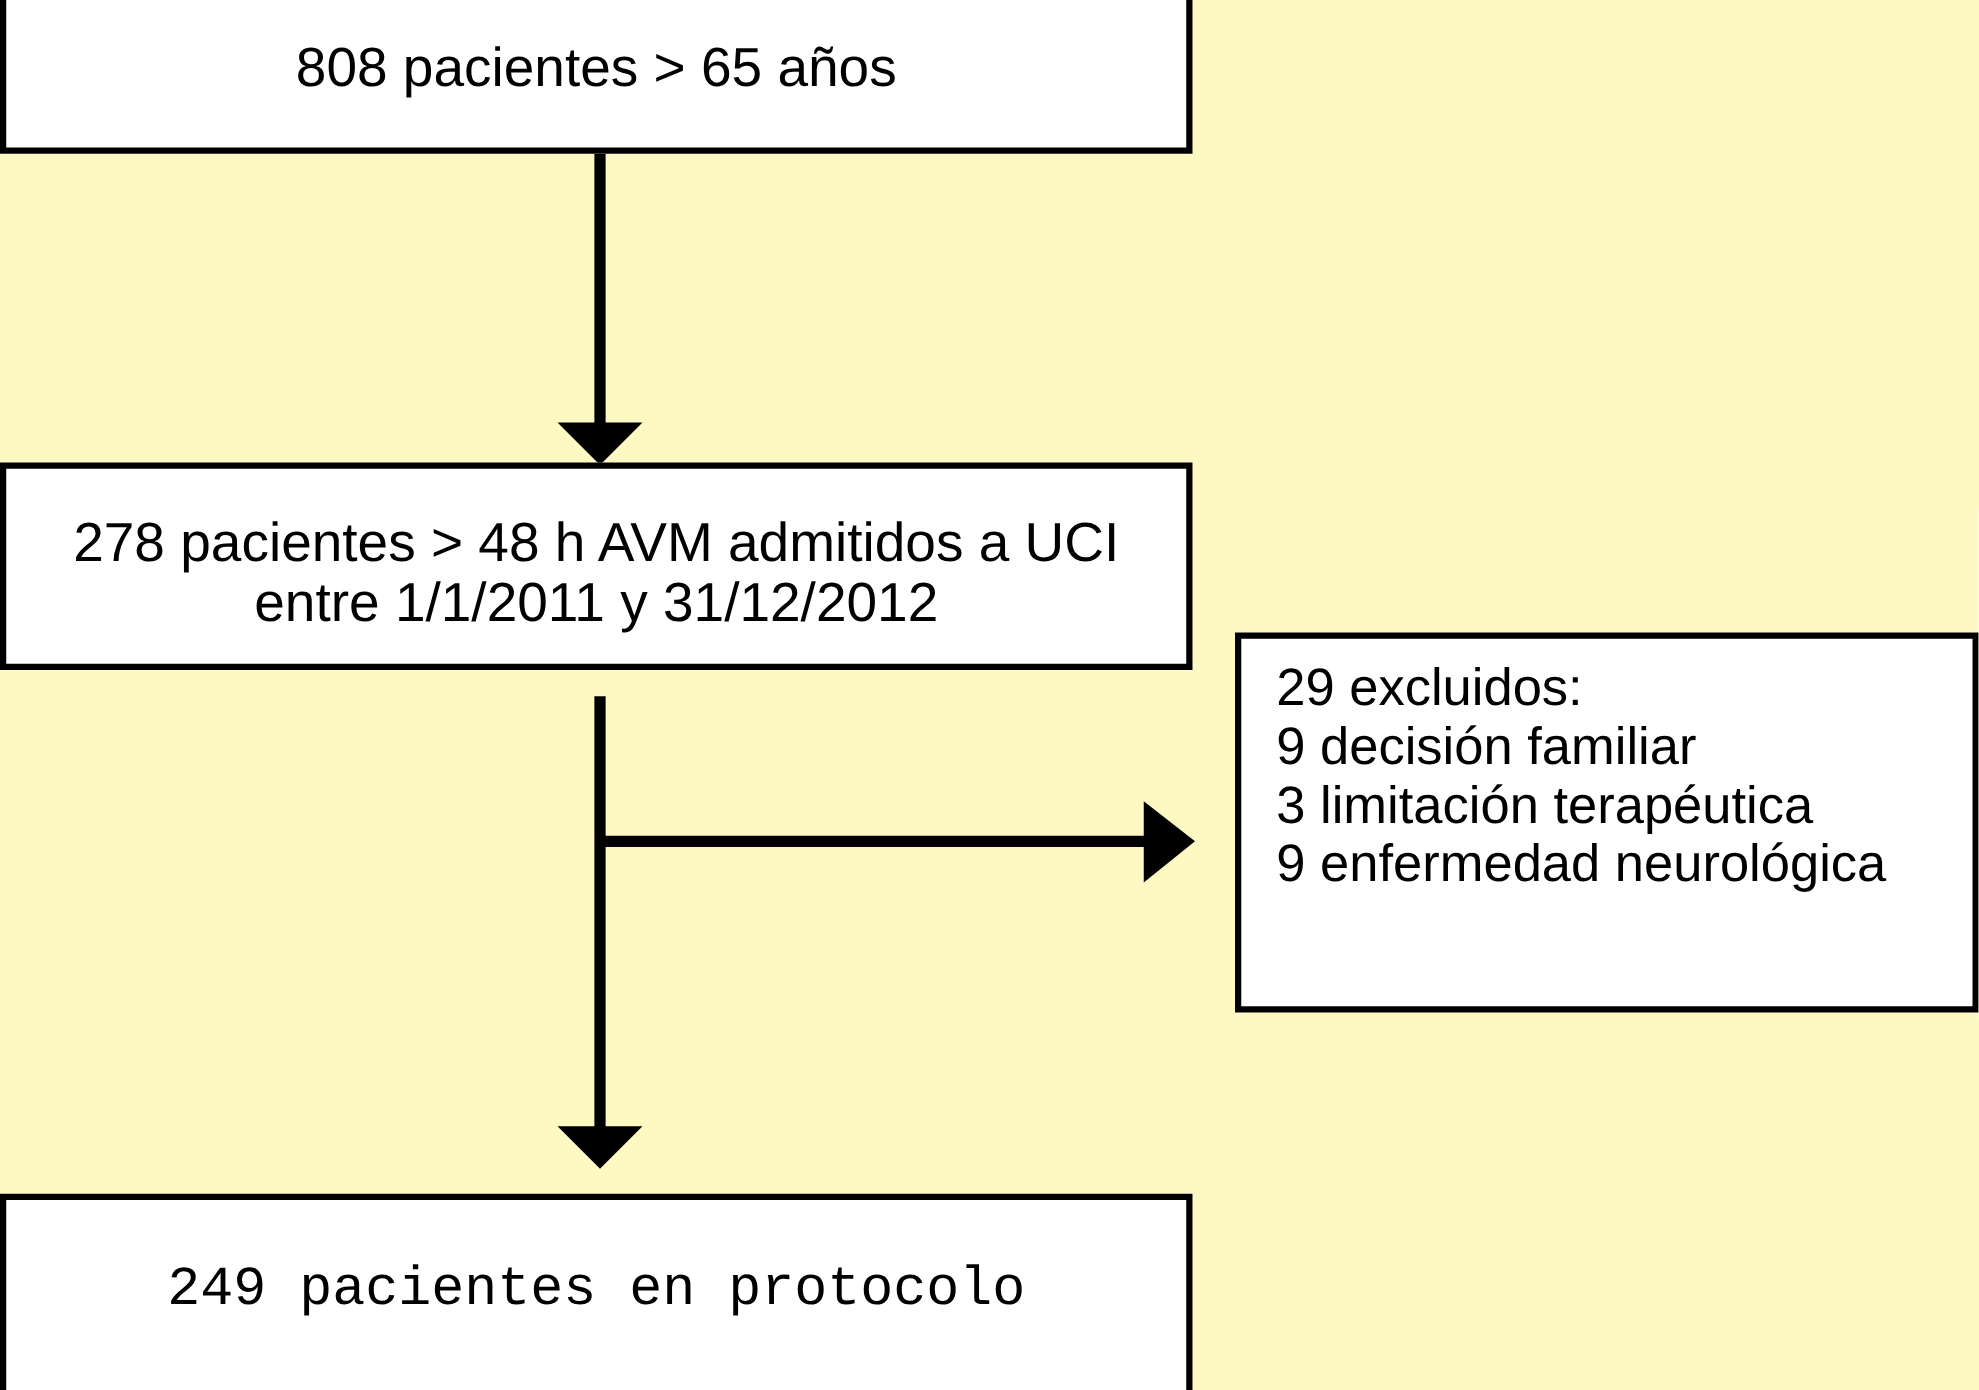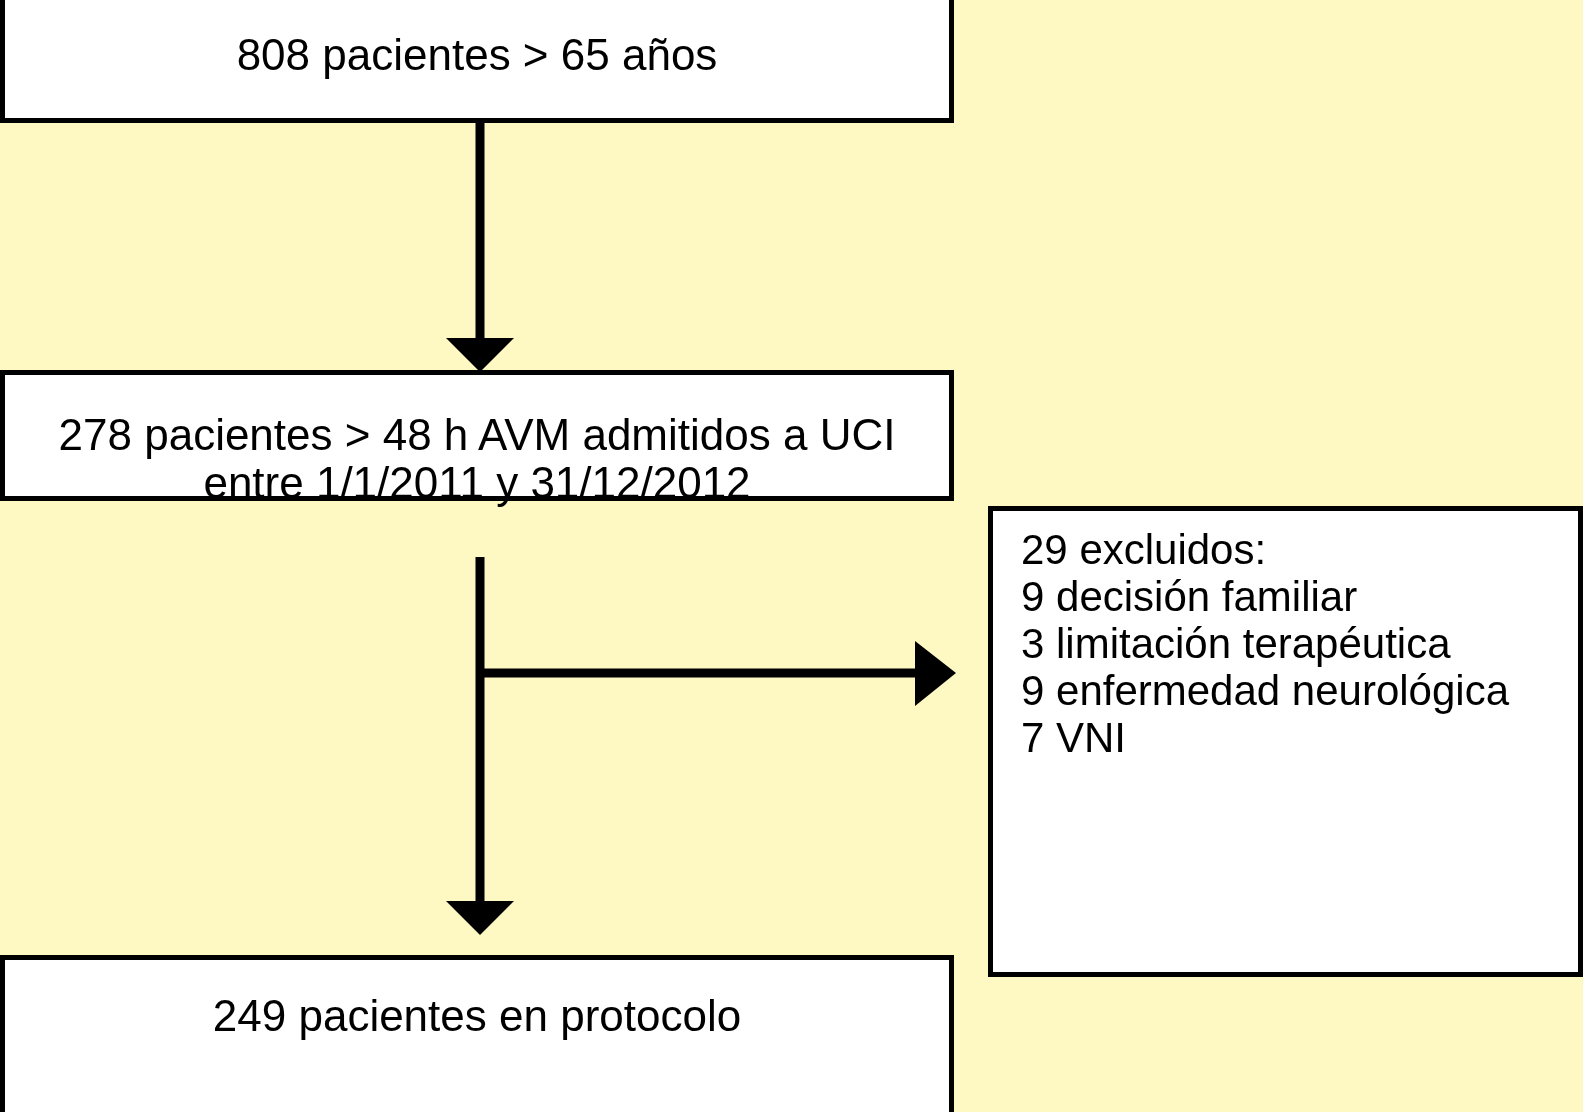--- a/index.html
+++ b/index.html
@@ -42,41 +42,42 @@
     height: 129px;
   }
   #box-top .box-text {
     top: 32px;
   }
   
   #box-middle {
     left: 0px;
     top: 370px;
     width: 954px;
-    height: 131px;
+    height: 166px;
   }
   #box-middle .box-text {
     top: 36px;
   }
   
   #box-bottom {
     left: 0px;
     top: 955px;
     width: 954px;
     height: 163px;
   }
   #box-bottom .box-text {
-    top: 32px;
+    top: 48px;
+    font-family: Liberation Mono, monospace;
   }
   
   #box-exclusions {
     left: 988px;
     top: 506px;
     width: 595px;
-    height: 471px;
+    height: 304px;
   }
   #exclusions-list {
     position: absolute;
     left: 28px;
     top: 15px;
     right: 8px;
     font-size: 42px;
     line-height: 47px;
     text-align: left;
   }
@@ -125,21 +126,20 @@
     <div class="box-text">278 pacientes &gt; 48 h AVM admitidos a UCI
 entre 1/1/2011 y 31/12/2012</div>
   </div>
 
   <div class="box" id="box-exclusions">
     <div id="exclusions-list">
       <span class="excl-line">29 excluidos:</span>
       <span class="excl-line">9 decisión familiar</span>
       <span class="excl-line">3 limitación terapéutica</span>
       <span class="excl-line">9 enfermedad neurológica</span>
-      <span class="excl-line">7 VNI</span>
     </div>
   </div>
 
   <div class="box" id="box-bottom">
     <div class="box-text">249 pacientes en protocolo</div>
   </div>
 
 </div>
 
 </body></html>

